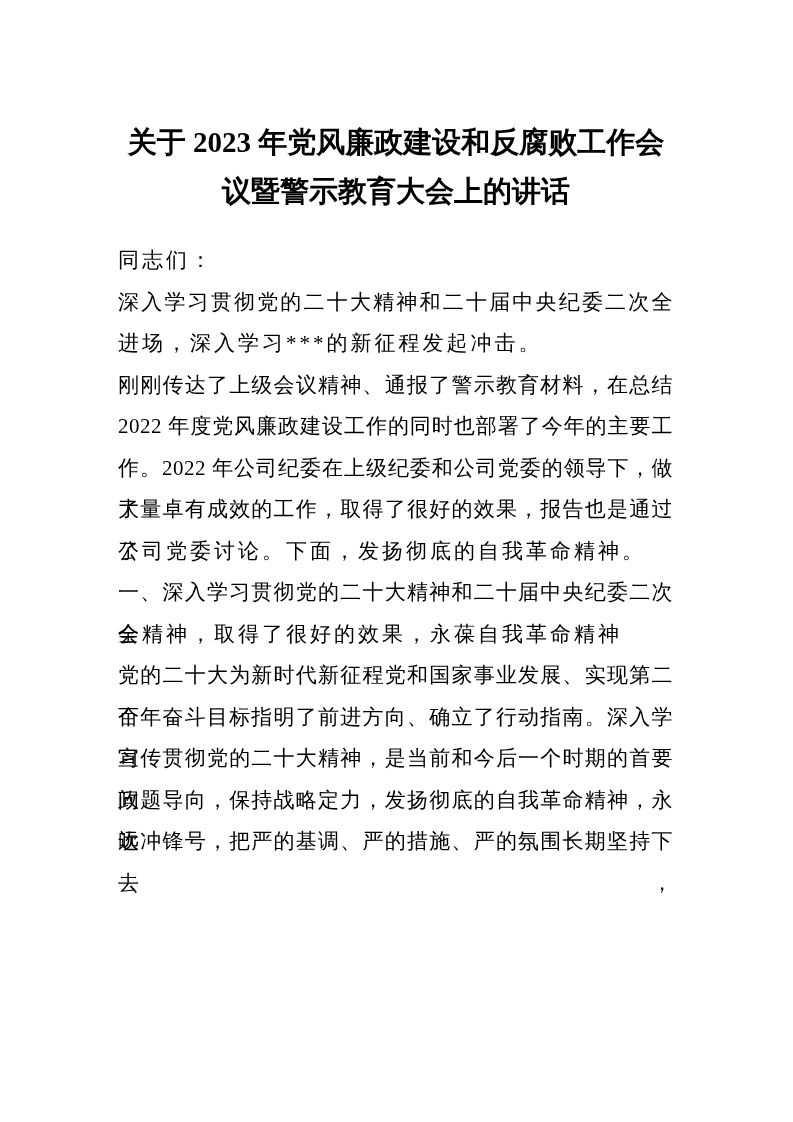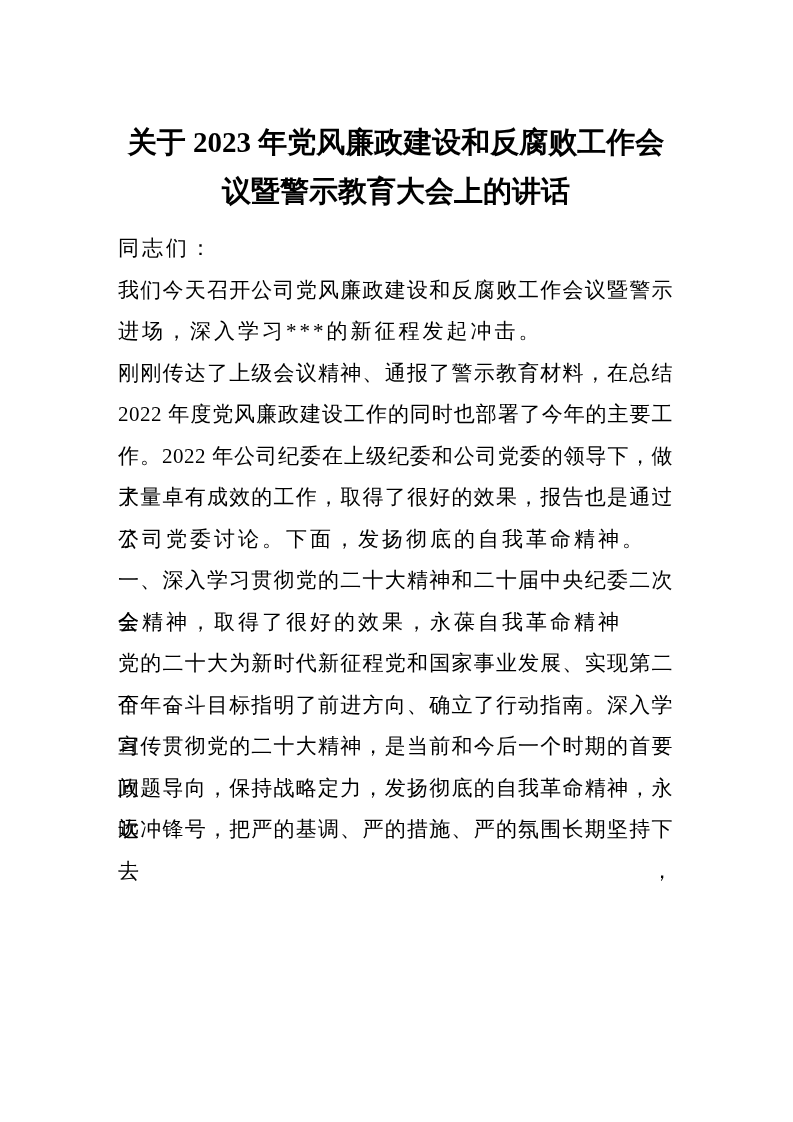--- a/index.html
+++ b/index.html
@@ -28,21 +28,21 @@
     font-weight: bold;
     text-align: center;
   }
   .title-line {
     height: 49px;
     line-height: 49px;
     white-space: nowrap;
   }
   .body-text {
     position: absolute;
-    top: 228px;
+    top: 240px;
     left: 118px;
     width: 555px;
   }
   .line {
     height: 41.5px;
     line-height: 41.5px;
     font-size: 21px;
     white-space: nowrap;
   }
   .line.fill {
@@ -61,21 +61,21 @@
 
 <div class="page">
 
   <h1 class="title">
     <div class="title-line">关于 2023 年党风廉政建设和反腐败工作会</div>
     <div class="title-line">议暨警示教育大会上的讲话</div>
   </h1>
 
   <div class="body-text">
     <div class="line end">同志们：</div>
-    <div class="line fill">我们今天召开公司党风廉政建设和反腐败工作会议暨警示</div>
+    <div class="line fill">深入学习贯彻党的二十大精神和二十届中央纪委二次全</div>
     <div class="line end">进场，深入学习***的新征程发起冲击。</div>
     <div class="line fill">刚刚传达了上级会议精神、通报了警示教育材料，在总结</div>
     <div class="line fill">2022 年度党风廉政建设工作的同时也部署了今年的主要工</div>
     <div class="line fill">作。2022 年公司纪委在上级纪委和公司党委的领导下，做了</div>
     <div class="line fill">大量卓有成效的工作，取得了很好的效果，报告也是通过了</div>
     <div class="line end">公司党委讨论。下面，发扬彻底的自我革命精神。</div>
     <div class="line fill">一、深入学习贯彻党的二十大精神和二十届中央纪委二次全</div>
     <div class="line end">会精神，取得了很好的效果，永葆自我革命精神</div>
     <div class="line fill">党的二十大为新时代新征程党和国家事业发展、实现第二个</div>
     <div class="line fill">百年奋斗目标指明了前进方向、确立了行动指南。深入学习</div>

